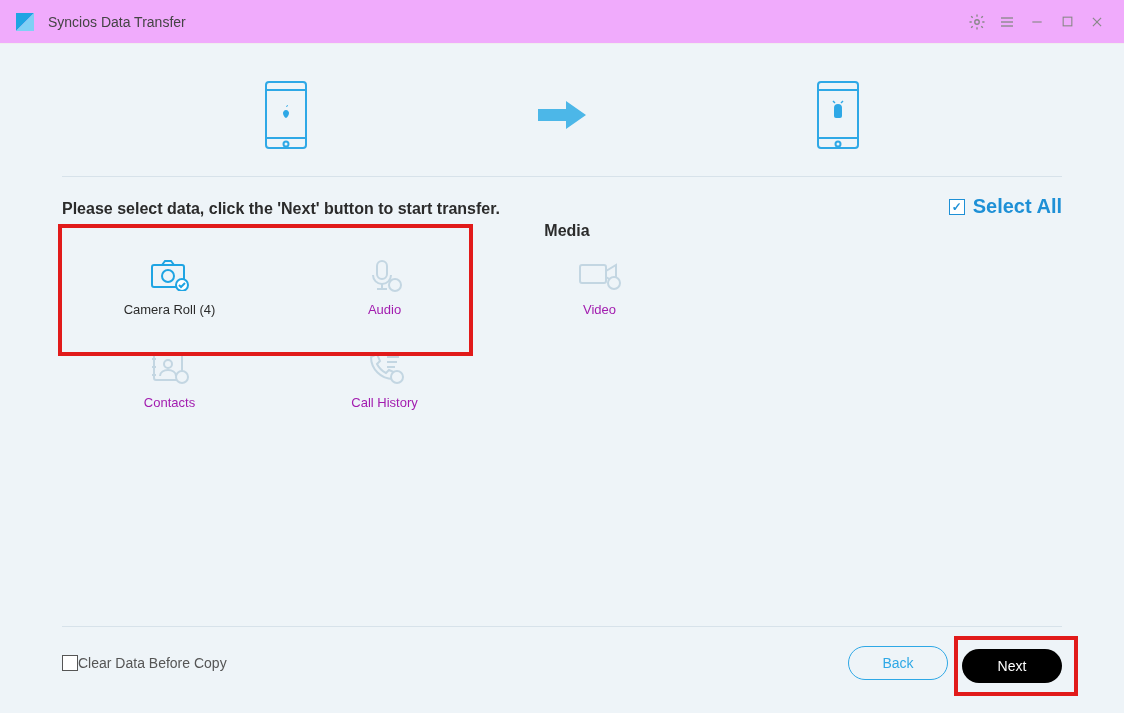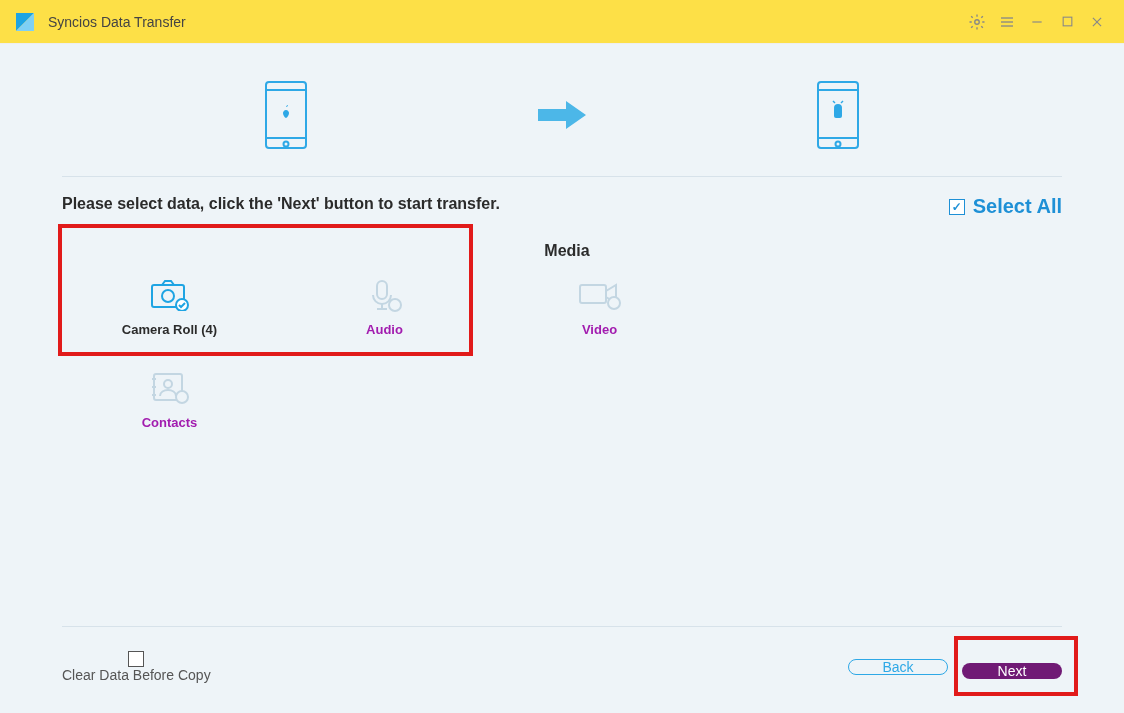--- a/index.html
+++ b/index.html
@@ -9,21 +9,21 @@
     width: 1124px;
     height: 713px;
     overflow: hidden;
   }
   .titlebar {
     height: 44px;
     display: flex;
     align-items: center;
     padding: 18px 12px;
     border-bottom: 1px solid #eee;
-    background: #fde047;
+    background: #f0abfc;
   }
   .logo {
     width: 26px; height: 26px;
     margin-right: 10px;
     display: flex; align-items:center; justify-content:center;
   }
   .app-title { font-size: 14px; color: #444; font-weight: 500; }
   .titlebar-spacer { flex: 1; }
   .titlebar-icon {
     width: 30px; height: 30px;
@@ -45,22 +45,22 @@
     padding: 0 200px;
     position: relative;
   }
   .device-row .arrow-icon { color: #2ea8e6; }
   hr.divider {
     border: none;
     border-top: 1px solid #d7e2ea;
     margin: 14px 0 18px 0;
   }
   .instruction-row {
-    display:flex; align-items:flex-start; justify-content:space-between;
-    margin-bottom: 24px;
+    display:flex; align-items:flex-end; justify-content:space-between;
+    margin-bottom: 4px;
   }
   .instruction { font-size: 16px; font-weight: 700; color: #2b2b2b; }
   .select-all { display:flex; align-items:center; gap:8px; cursor:pointer; }
   .select-all-label { color: #1e90d6; font-weight: 600; font-size: 20px; }
   .checkbox {
     width:16px; height:16px; border:1.5px solid #1e90d6;
     display:flex; align-items:center; justify-content:center;
     background:#fff;
   }
   .checkbox.checked::after {
@@ -68,48 +68,47 @@
   }
   .plain-checkbox {
     width:16px; height:16px; border:1.5px solid #555; background:#fff;
   }
   .section-title { font-size:16px; font-weight:700; color:#2b2b2b; margin-bottom:10px; margin-left:10px;text-align:center; }
   .item-row { display:flex; gap:0; margin-bottom:20px; }
   .item {
     width: 215px;
     text-align:center;
     padding: 6px 0 6px 0;
-    font-weight: bold;
   }
   .item .icon-wrap { height:38px; display:flex; align-items:center; justify-content:center; margin-bottom:8px; }
   .item .item-label { font-size:13px; }
   .item.active .item-label { color:#2b2b2b; }
   .item.inactive .item-label { color:#a21caf; }
   .highlight-box {
     position:absolute;
     border: 4px solid #e11a1a;
     pointer-events:none;
   }
   .highlight-media { top: 224px; left: 58px; width: 415px; height: 132px; }
   .highlight-next { top: 636px; left: 954px; width: 124px; height: 60px; }
   .footer {
     position:absolute;
     left:62px; right:62px; bottom:30px;
     display:flex; align-items:center; justify-content:space-between;
   }
-  .footer-left { display:flex; align-items:center; gap:0;flex-direction:column; }
+  .footer-left { display:flex; align-items:center; gap:0; }
   .footer-left-label { font-size:14px; color:#555; }
   .btn-row { display:flex; gap:14px; align-items:center; }
   .btn {
-    width:100px; height:16px; border-radius:17px;
+    width:100px; height:34px; border-radius:17px;
     display:flex; align-items:center; justify-content:center;
     font-size:14px; cursor:pointer; font-weight:500;
   }
   .btn-back { border:1.5px solid #2ea8e6; color:#2ea8e6; background:transparent; }
-  .btn-next { background:#701a75; color:#fff; border:none;margin-top:7px; }
+  .btn-next { background:#000000; color:#fff; border:none;margin-top:7px; }
   hr.footer-divider {
     border:none; border-top:1px solid #d7e2ea;
     position:absolute; left:62px; right:62px; bottom:86px;
   }
 </style>
 </head>
 <body>
 
 <div class="titlebar">
   <div class="logo">
@@ -240,20 +239,32 @@
           <circle cx="18" cy="13" r="4"></circle>
           <path d="M10 25c0-4 4-6 8-6s8 2 8 6"></path>
           <line x1="2" y1="8" x2="6" y2="8"></line>
             <line x1="2" y1="16" x2="6" y2="16"></line>
             <line x1="2" y1="24" x2="6" y2="24"></line>
           <circle cx="32" cy="26" r="6" fill="#eef4f8"></circle>
         </svg>
       </div>
       <div class="item-label">Contacts</div>
     </div>
+    <div class="item inactive">
+      <div class="icon-wrap">
+        <svg width="40" height="34" viewBox="0 0 40 34" fill="none" stroke="#c3d6e2" stroke-width="2">
+          <path d="M6 6c0 12 10 22 22 22l3-6-7-3-3 3c-4-2-7-5-9-9l3-3-3-7z"></path>
+          <line x1="22" y1="6" x2="34" y2="6"></line>
+            <line x1="22" y1="11" x2="32" y2="11"></line>
+            <line x1="22" y1="16" x2="30" y2="16"></line>
+          <circle cx="32" cy="26" r="6" fill="#eef4f8"></circle>
+        </svg>
+      </div>
+      <div class="item-label">Call History</div>
+    </div>
   </div>
 
   <hr class="footer-divider">
 
   <div class="footer">
     <div class="footer-left">
       <div class="plain-checkbox"></div>
       <span class="footer-left-label">Clear Data Before Copy</span>
     </div>
     <div class="btn-row">

